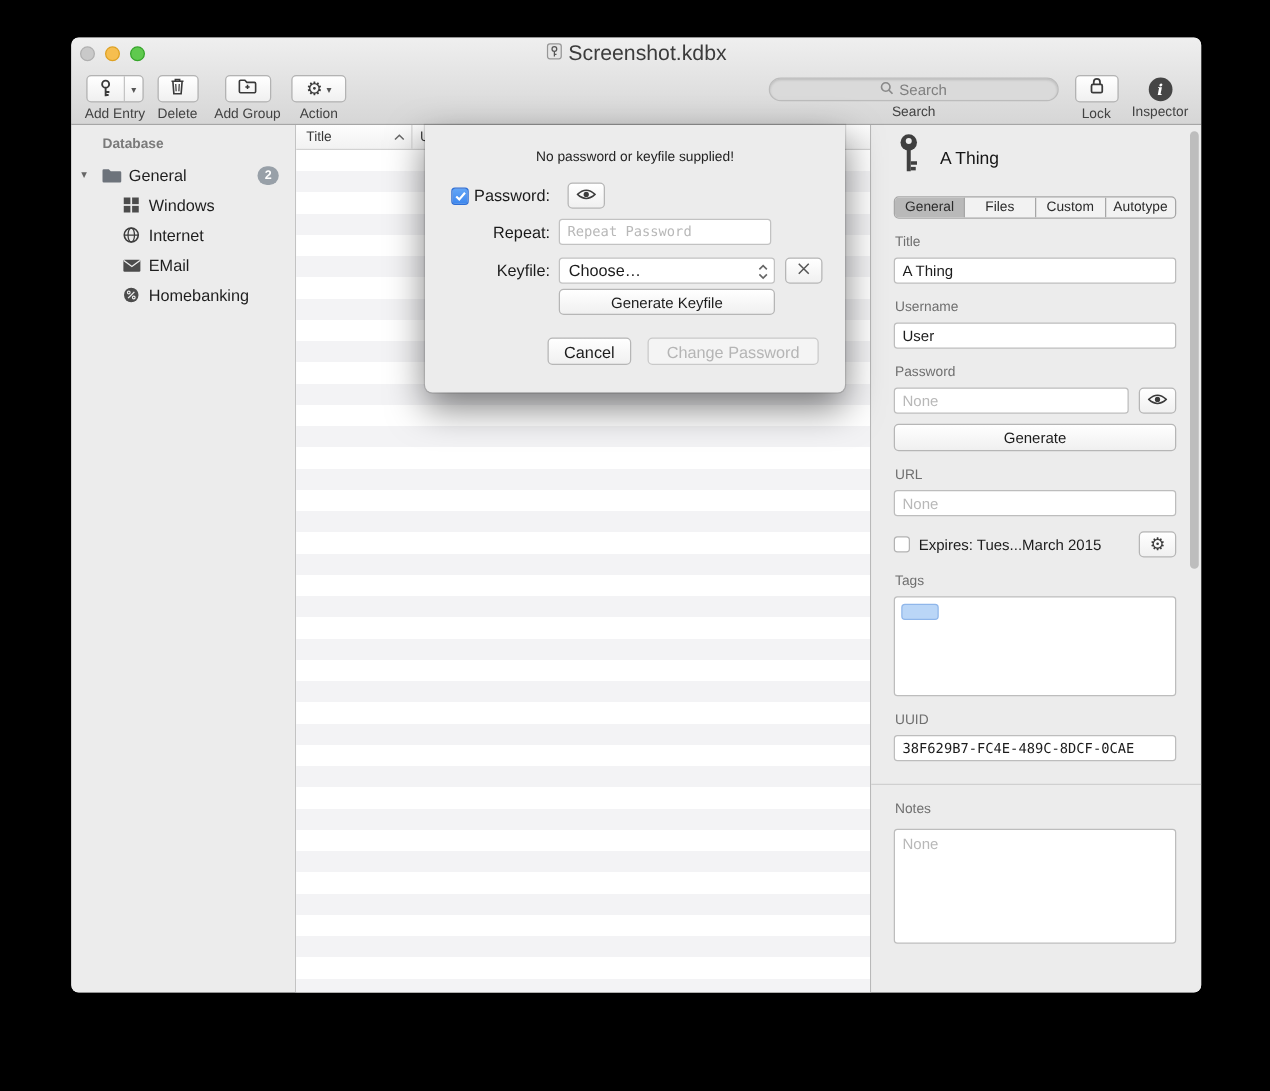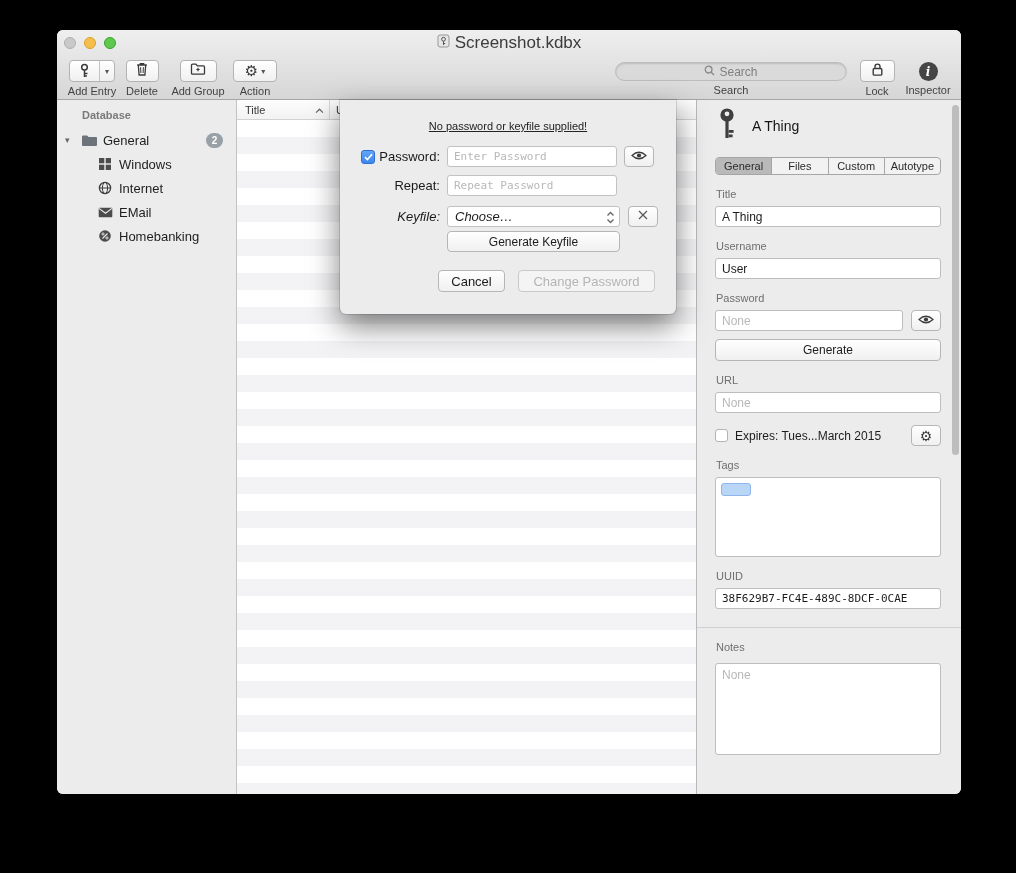--- a/index.html
+++ b/index.html
@@ -104,25 +104,25 @@
   .divider { height: 1px; background: #d0d0d0; margin: 18px -20px 0 -18px; }
   .notes-area { margin-top: 4px; width: 100%; height: 92px; background: #fff; border: 1px solid #bdbdbd;
                 border-radius: 3px; font-size: 12px; color: #1c1c1c; padding: 4px 6px; resize: none; }
   .scroll-thumb { position: absolute; right: 2px; top: 5px; width: 7px; height: 350px; background: #bdbdbd;
                   border-radius: 4px; }
 
   
   .sheet { position: absolute; left: 283px; top: 70px; width: 336px; height: 214px; background: #ececec;
            border-radius: 0 0 6px 6px; z-index: 40;
            box-shadow: 0 12px 30px rgba(0,0,0,.5), 0 0 0 1px rgba(0,0,0,.12); }
-  .sheet-msg { position: absolute; top: 20px; left: 0; right: 0; text-align: center; font-size: 11px; color: #232323; text-decoration: underline; }
+  .sheet-msg { position: absolute; top: 20px; left: 0; right: 0; text-align: center; font-size: 11px; color: #232323; }
   .s-row { position: absolute; left: 20px; right: 20px; display: flex; align-items: center; }
   .row-pass { top: 46px; }
   .row-repeat { top: 75px; }
-  .row-keyfile { top: 106px; font-style: italic; }
+  .row-keyfile { top: 106px; }
   .s-label { width: 87px; padding-right: 7px; display: flex; align-items: center; justify-content: flex-end;
              gap: 4px; font-size: 13px; color: #1a1a1a; flex: none; }
   .s-input { width: 170px; height: 21px; border: 1px solid #c2c2c2; border-radius: 3px; background: #fff;
              font-family: "DejaVu Sans Mono", monospace; font-size: 11px; color: #1c1c1c; padding: 0 6px; flex: none; }
   .cb-checked { width: 14px; height: 14px; border-radius: 3px; flex: none;
                 background: linear-gradient(#63a6f7, #3d87ee); border: 1px solid #2e6fd6;
                 display: flex; align-items: center; justify-content: center; }
   .eye-btn { margin-left: 7px; }
   .popup { width: 173px; height: 21px; background: #fff; border: 1px solid #c2c2c2; border-radius: 3px;
            display: flex; align-items: center; font-size: 13px; color: #1c1c1c; padding-left: 7px;
@@ -399,21 +399,20 @@
 
     <div class="s-row row-pass">
       <span class="s-label">
         <span class="cb-checked">
           <svg width="9" height="8" viewBox="0 0 9 8">
               <path d="M1 4.2 L3.4 6.5 L8 1.2" fill="none" stroke="#fff" stroke-width="1.7"></path>
             </svg>
         </span>
         <span>Password:</span>
       </span>
-      <input class="s-input" placeholder="Enter Password" style="">
       <button class="icon-btn eye-btn">
         <span>
           <svg width="16" height="11" viewBox="0 0 16 11">
               <path d="M1 5.5 Q8 -1 15 5.5 Q8 12 1 5.5 Z" fill="none" stroke="#3c3c3c" stroke-width="1.2"></path>
               <circle cx="8" cy="5.5" r="2.1" fill="#3c3c3c"></circle>
             </svg>
         </span>
       </button>
     </div>
 

